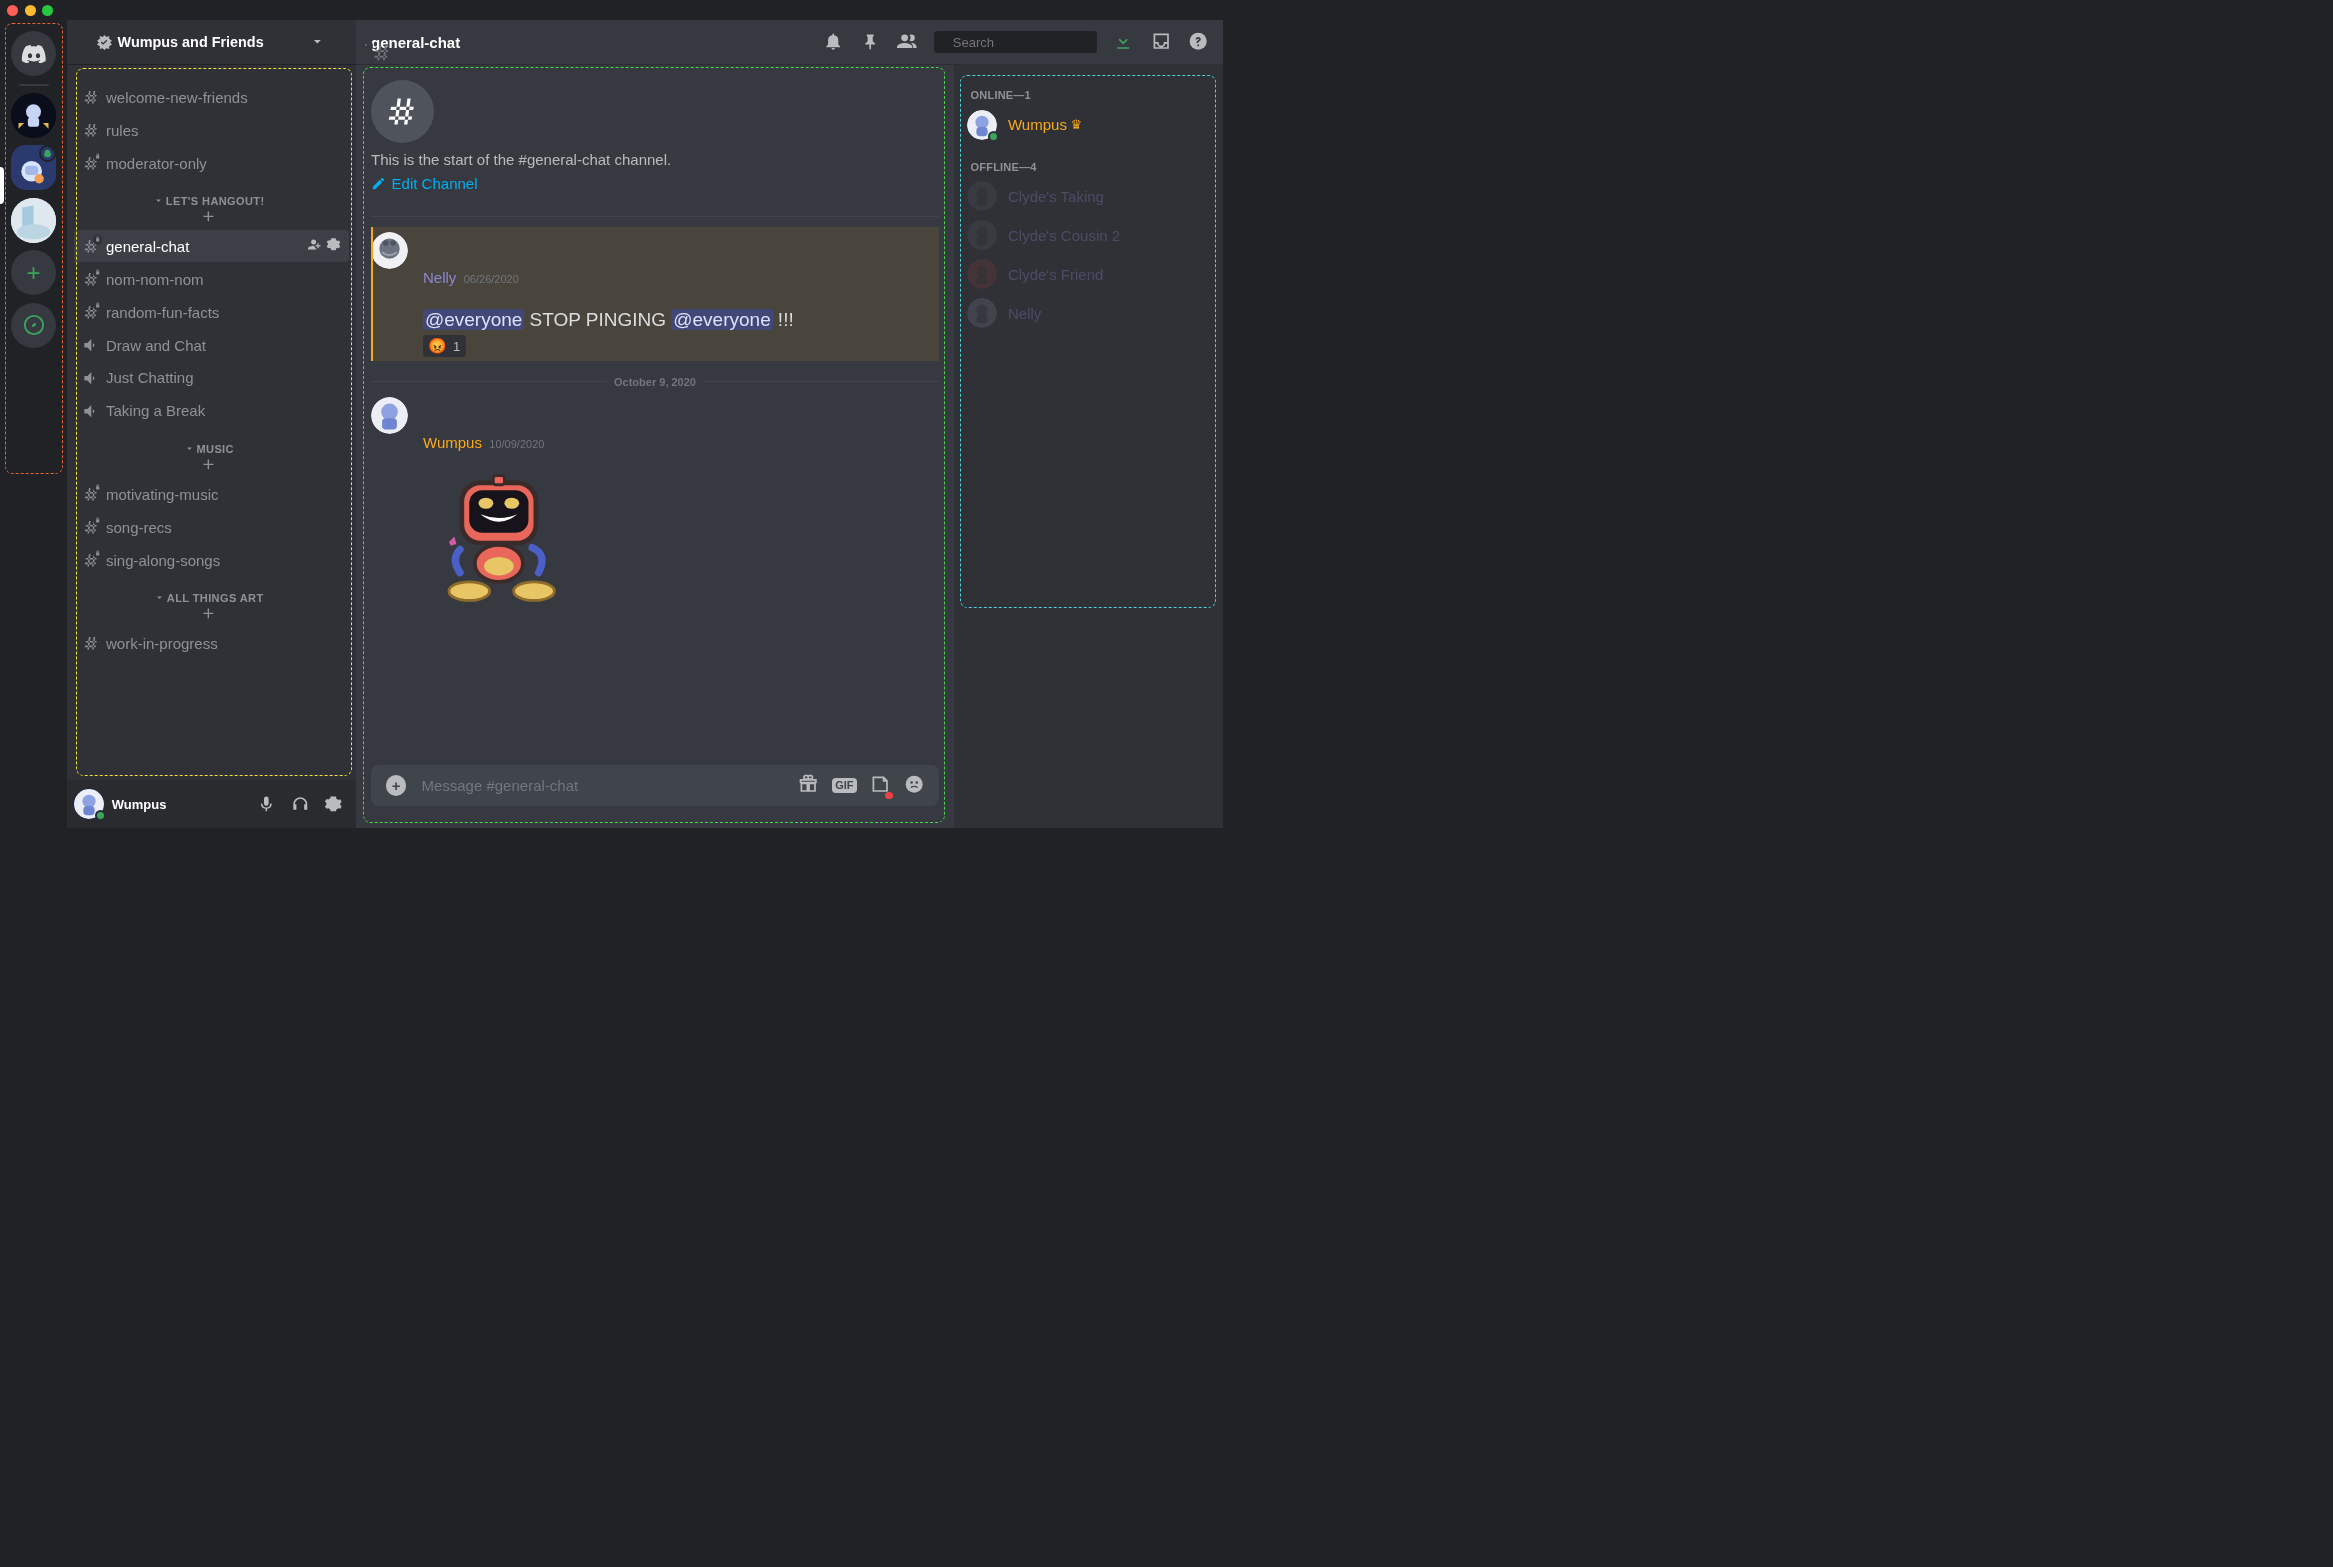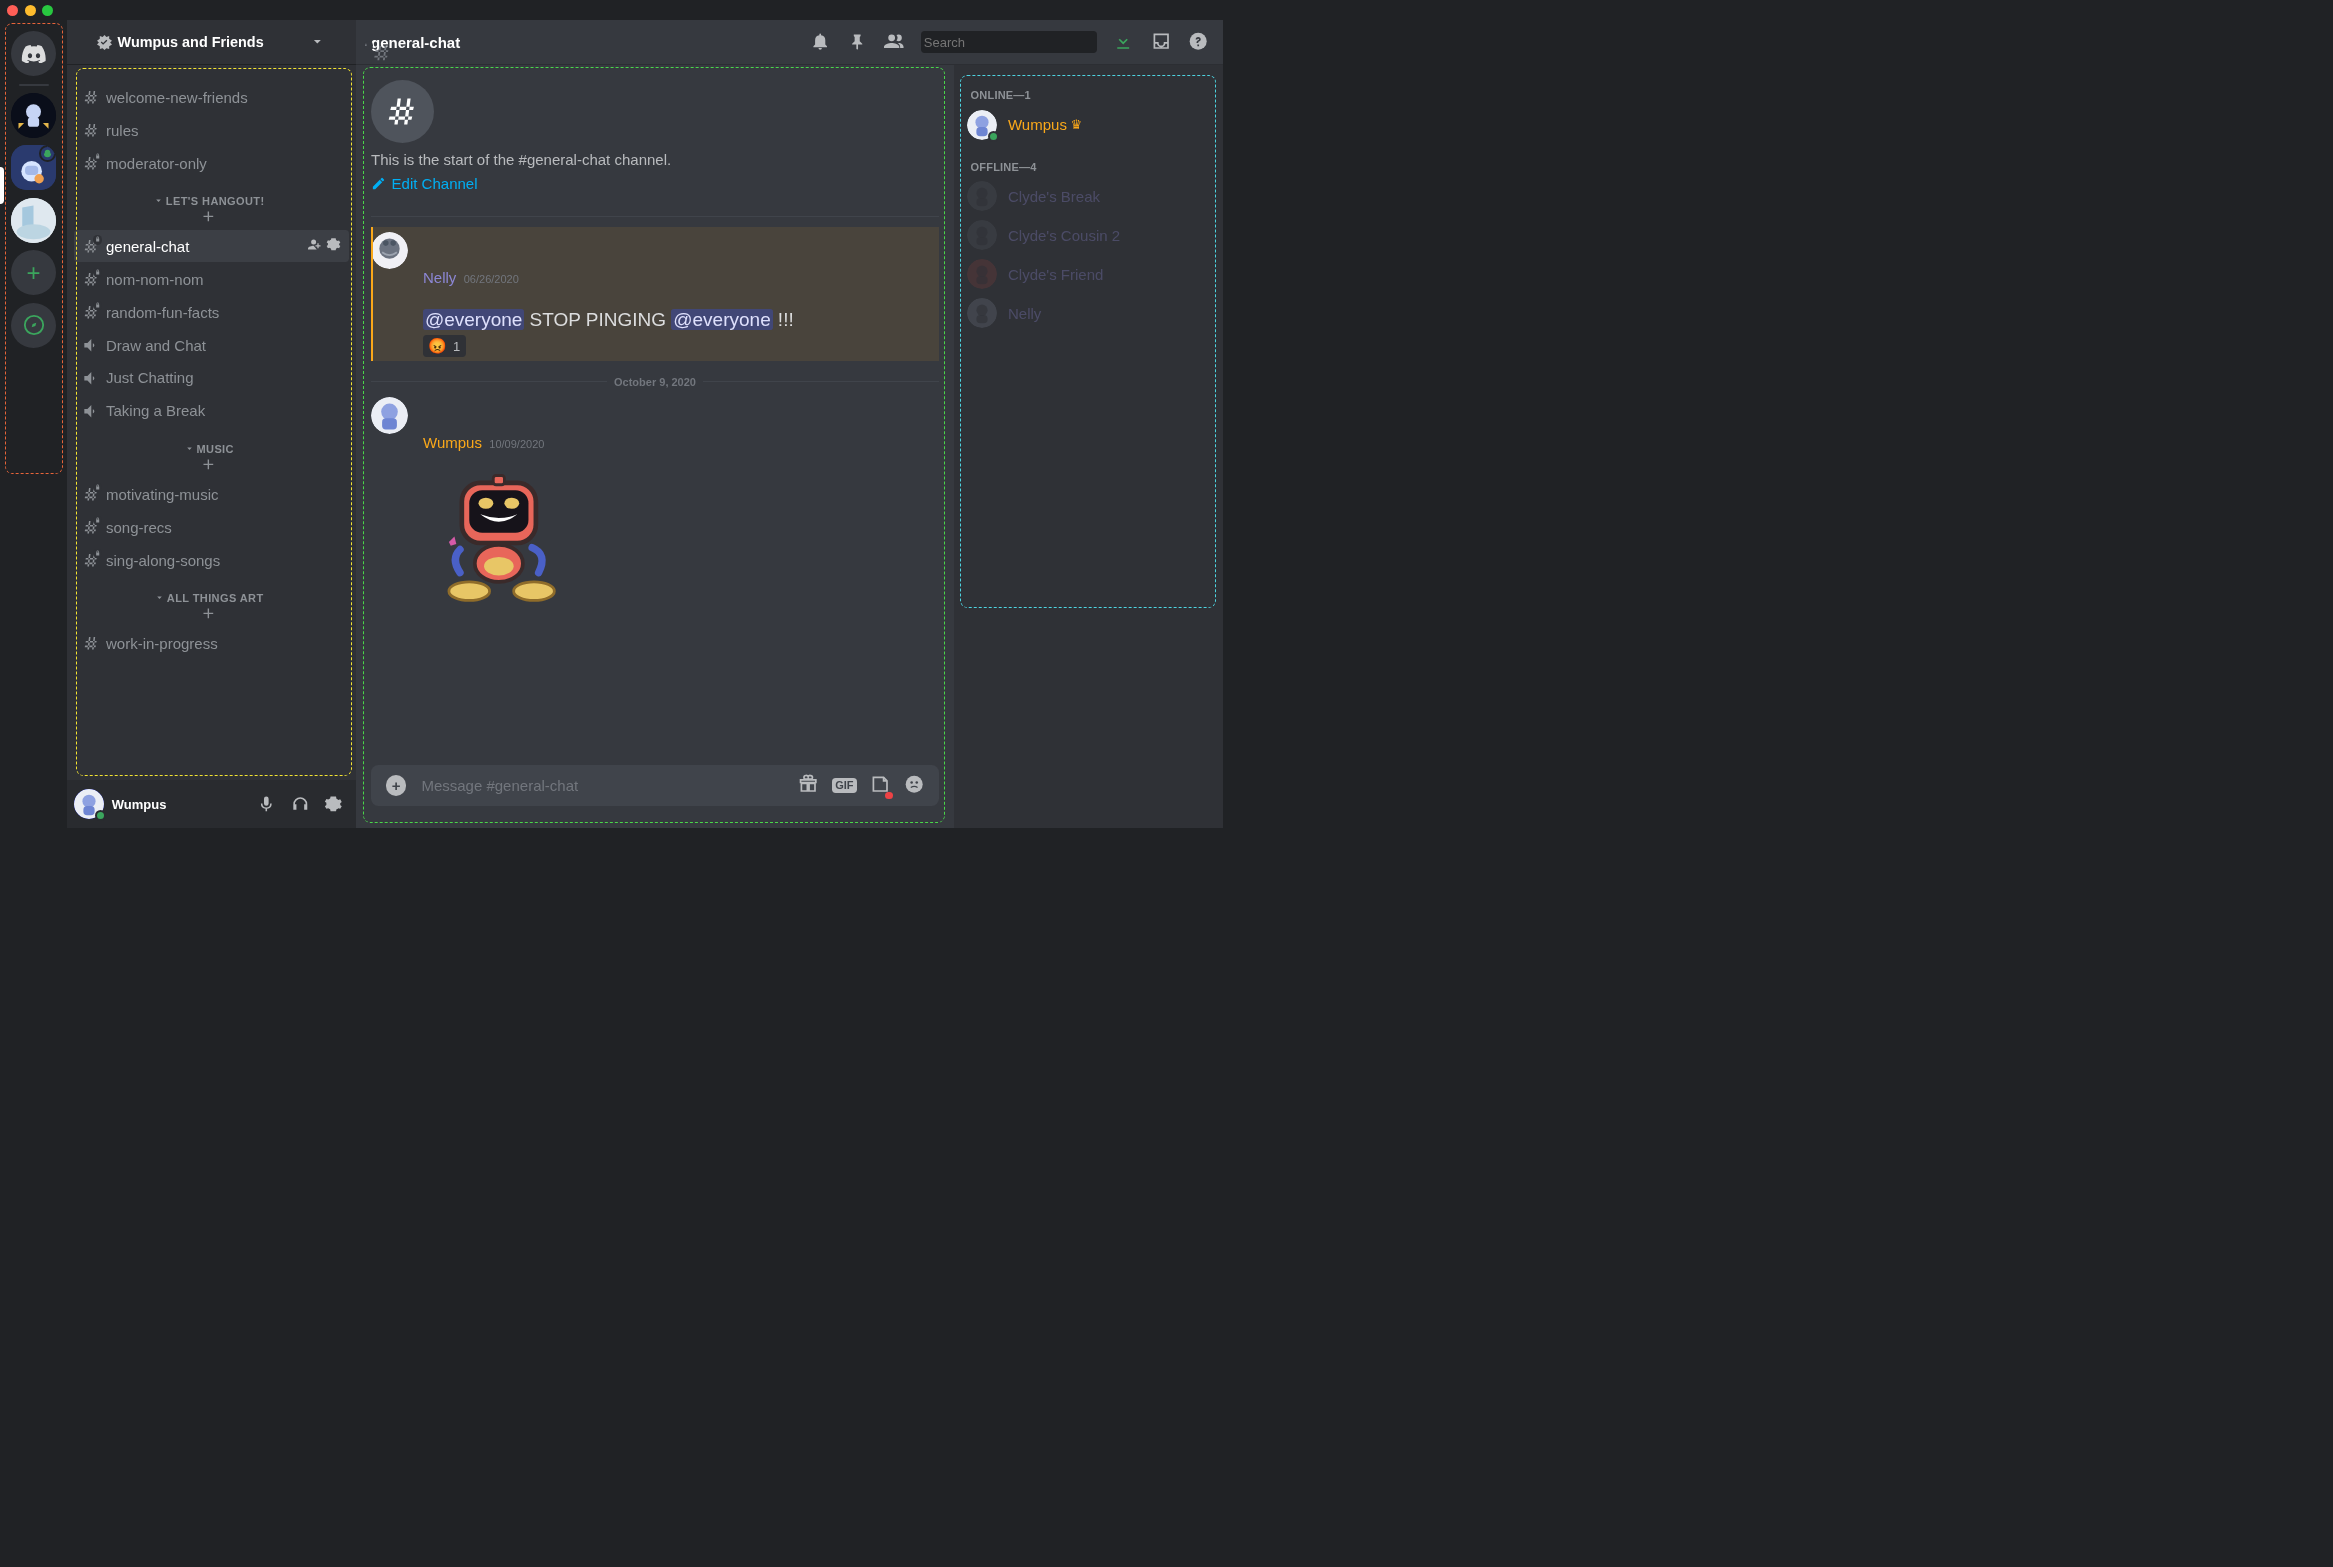--- a/index.html
+++ b/index.html
@@ -73,21 +73,21 @@
 .anno-yellow { position: absolute; left: 9.3px; top: 48px; right: 3.7px; bottom: 52px; border: 1.9px dashed #f4e431; border-radius: 7.4px; pointer-events: none; }
 
 
 .main { flex: 1; background: #36393f; display: flex; flex-direction: column; min-width: 0; position: relative; }
 .toolbar { height: 45px; border-bottom: 0.9px solid #2c2e33; display: flex; align-items: center; padding: 0 15px; }
 .tool-hash svg { width: 22px; height: 22px; fill: #72767d; margin-right: 5.6px; position: relative; }
 .tool-title { color: #fff; font-weight: 600; font-size: 15px; flex: 1; }
 .tool-icons { display: flex; align-items: center; gap: 16.7px; }
 .tool-icons .ticon { cursor: pointer; }
 .tool-icons svg { width: 20.4px; height: 20.4px; fill: #b9bbbe; }
-.search-box { width: 176px; height: 22px; background: #202225; border-radius: 3.7px; display: flex; align-items: center; padding: 0 3px; }
+.search-box { width: 163px; height: 22px; background: #202225; border-radius: 3.7px; display: flex; align-items: center; padding: 0 19px; }
 .search-box input { flex: 1; background: none; border: none; outline: none; color: #dcddde; font-size: 13px; }
 .search-box svg { width: 15px; height: 15px; fill: #72767d; }
 .dl-icon svg { fill: #3ba55d !important; }
 
 .chat-body { flex: 1; display: flex; min-height: 0; }
 .chat-messages { flex: 1; display: flex; flex-direction: column; overflow: hidden; position: relative; }
 
 .anno-green { position: absolute; left: 7.4px; top: 1.9px; right: 9.3px; bottom: 4.6px; border: 1.9px dashed #49d64a; border-radius: 7.4px; pointer-events: none; }
 
 .messages-scroll { flex: 1; overflow-y: hidden; padding: 15px; padding-bottom: 0; }
@@ -630,21 +630,21 @@
           <div class="member-cat">OFFLINE—4</div>
           <div id="offline-members">
               <div class="member-item offline">
     <div class="member-avatar-wrap">
       <svg class="member-avatar" viewBox="0 0 32 32">
                     <circle cx="16" cy="16" r="16" fill="#4f545c"></circle>
                     <circle cx="16" cy="13" r="6" fill="#2f3136" opacity="0.6"></circle>
                     <rect x="10" y="18" width="12" height="9" rx="4" fill="#2f3136" opacity="0.6"></rect>
                   </svg>
     </div>
-    <span class="member-name" style="color:#8c87d5">Clyde's Break</span>
+    <span class="member-name" style="color:#8c87d5">Clyde's Taking</span>
   </div>
               <div class="member-item offline">
     <div class="member-avatar-wrap">
       <svg class="member-avatar" viewBox="0 0 32 32">
                     <circle cx="16" cy="16" r="16" fill="#4f545c"></circle>
                     <circle cx="16" cy="13" r="6" fill="#2f3136" opacity="0.6"></circle>
                     <rect x="10" y="18" width="12" height="9" rx="4" fill="#2f3136" opacity="0.6"></rect>
                   </svg>
     </div>
     <span class="member-name" style="color:#8c87d5">Clyde's Cousin 2</span>

